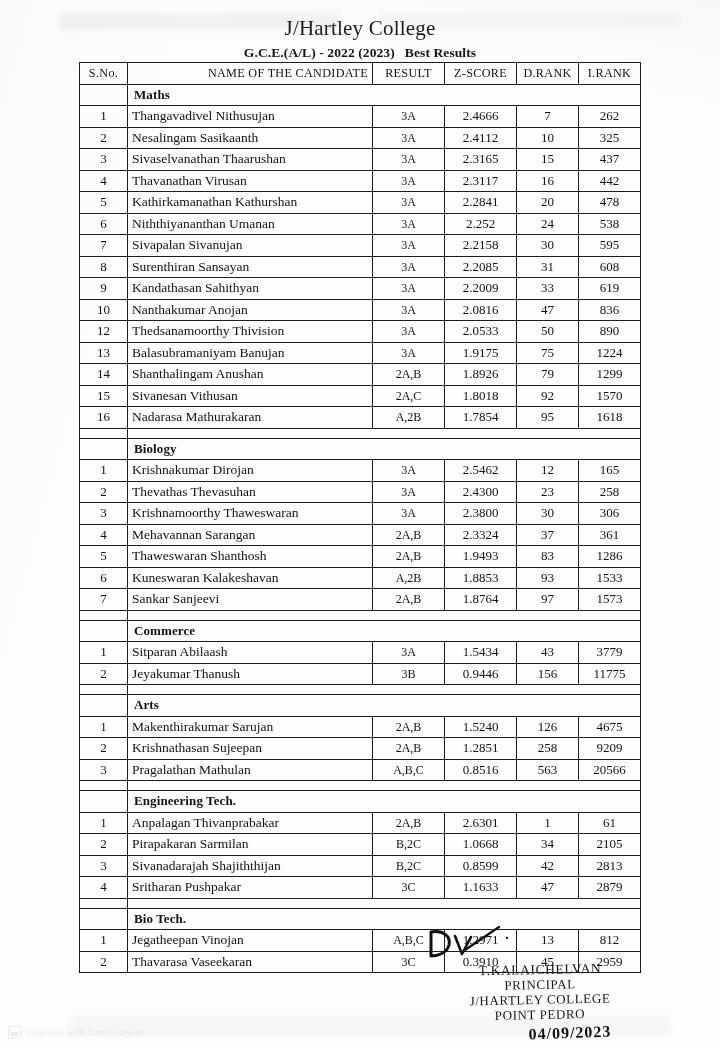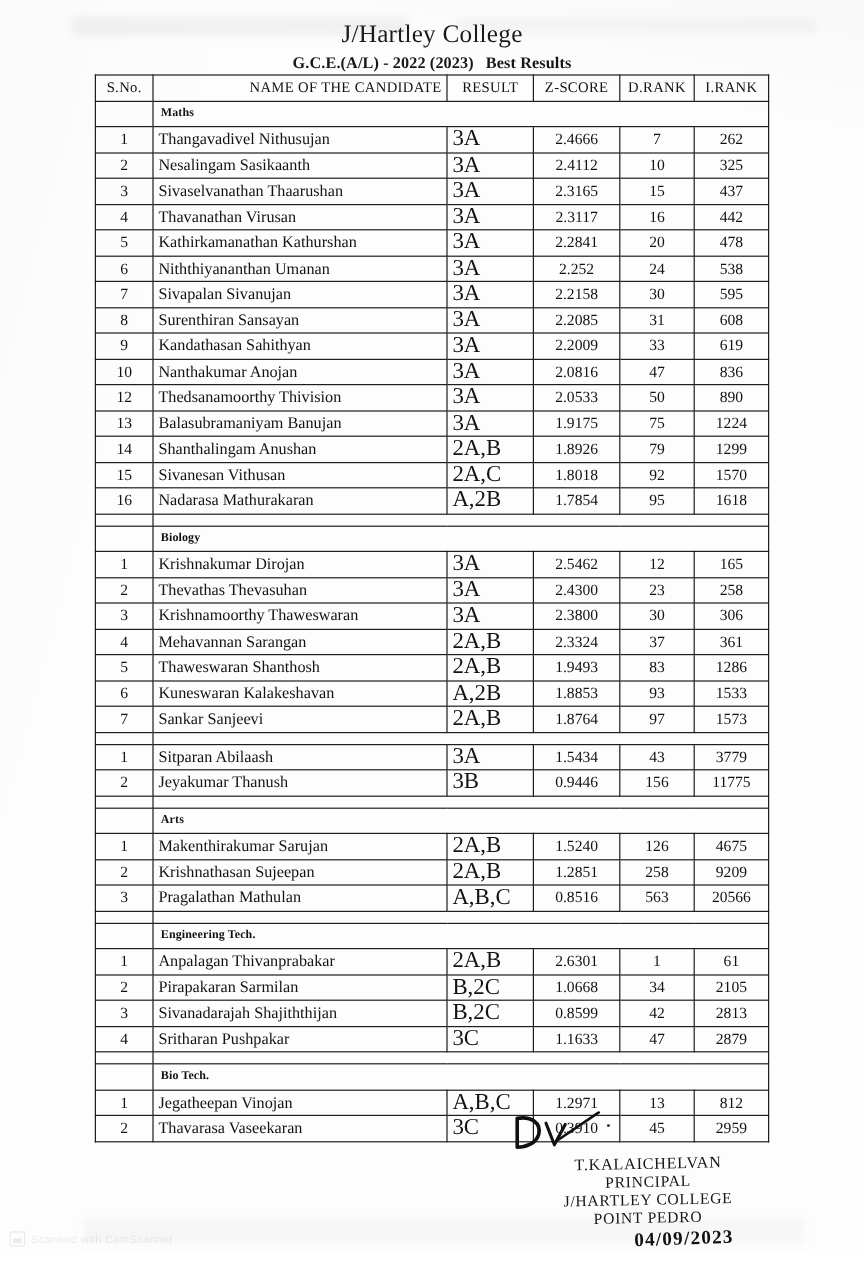--- a/index.html
+++ b/index.html
@@ -87,32 +87,32 @@
   thead td {
     text-align: center;
     font-size: 12.2px;
     letter-spacing: 0.3px;
     height: 22px;
   }
   thead td.h-name { text-align: right; padding-left: 6px; }
 
   td.sno    { text-align: center; font-size: 13px; }
   td.name   { text-align: left; padding-left: 6px; font-size: 13.5px; }
-  td.result { text-align: left; font-size: 19px; }
+  td.result { text-align: center; font-size: 12px; }
   td.zscore { text-align: center; font-size: 13px; }
   td.drank  { text-align: center; font-size: 13px; }
   td.irank  { text-align: center; font-size: 13px; }
 
   
   tr.subject td.sub-blank { border-right: 1.2px solid #1d1d1d; }
   tr.subject td.sub-label {
     text-align: left;
     padding-left: 6px;
     font-weight: bold;
-    font-size: 10px;
+    font-size: 13px;
     letter-spacing: 0.1px;
   }
 
   
   tr.spacer td {
     border-left: none;
     border-right: none;
     border-top: 1.2px solid #1d1d1d;
     border-bottom: 1.2px solid #1d1d1d;
     height: 10px;
@@ -405,20 +405,24 @@
             <td class="name">Sankar Sanjeevi</td>
             <td class="result">2A,B</td>
             <td class="zscore">1.8764</td>
             <td class="drank">97</td>
             <td class="irank">1573</td>
           </tr>
           <tr class="spacer">
             <td class="sp-first"></td>
             <td class="sp-rest" colspan="5"></td>
           </tr>
+          <tr class="subject">
+            <td class="sub-blank"></td>
+            <td class="sub-label" colspan="5">Commerce</td>
+          </tr>
           <tr>
             <td class="sno">1</td>
             <td class="name">Sitparan Abilaash</td>
             <td class="result">3A</td>
             <td class="zscore">1.5434</td>
             <td class="drank">43</td>
             <td class="irank">3779</td>
           </tr>
           <tr>
             <td class="sno">2</td>

